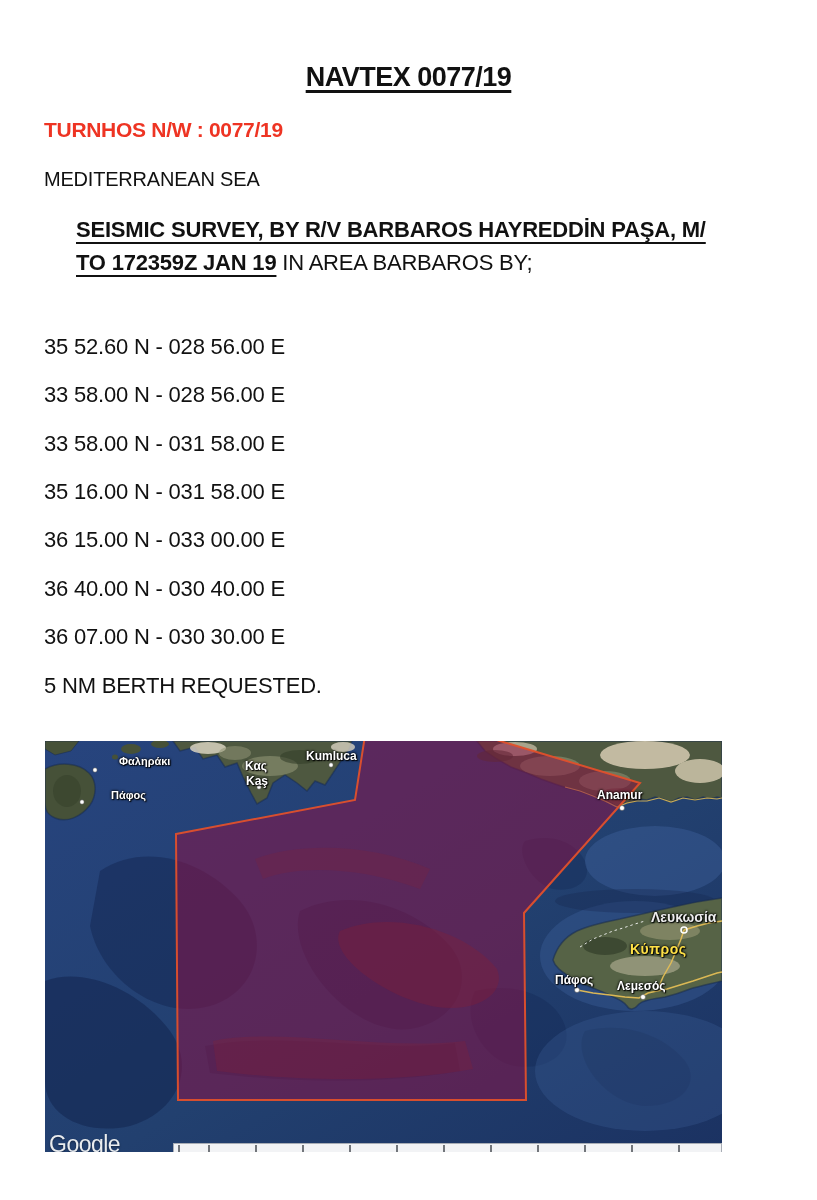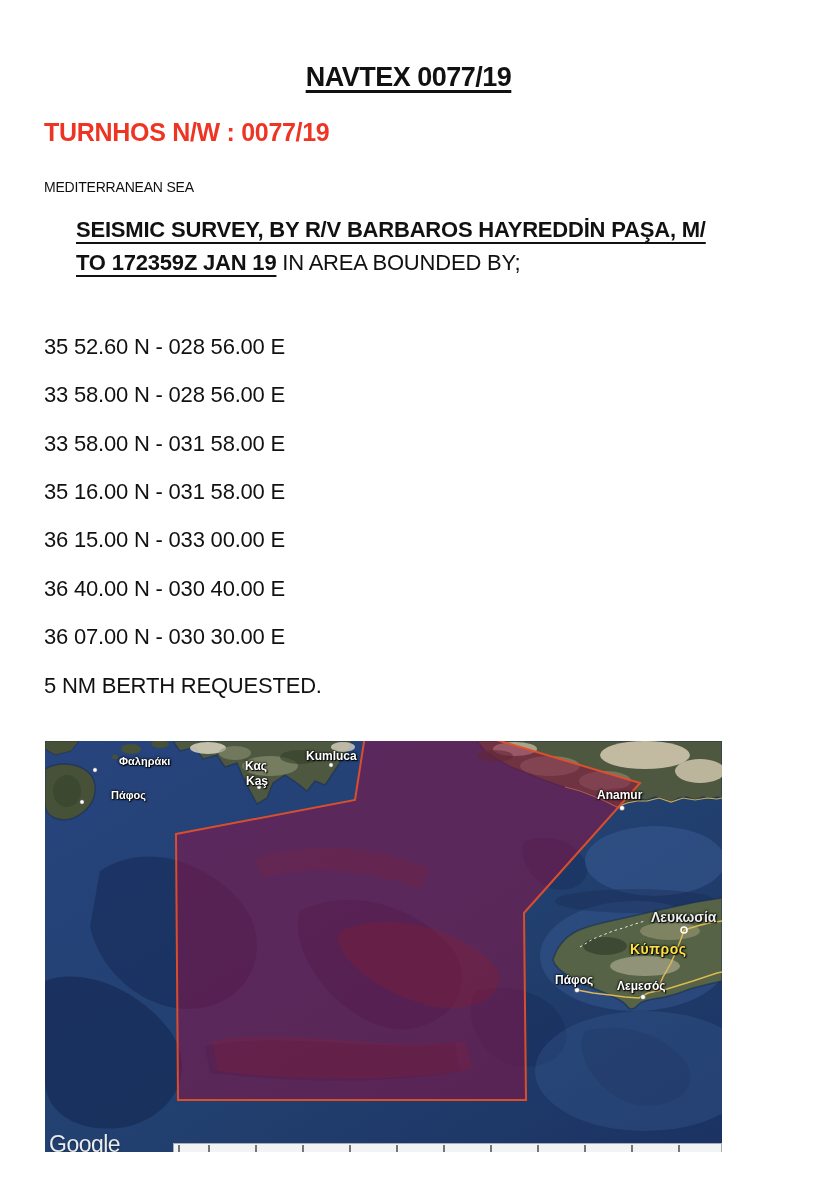--- a/index.html
+++ b/index.html
@@ -7,24 +7,24 @@
     position:relative; width:817px; height:1200px; background:#ffffff;
     font-family:"Liberation Sans","DejaVu Sans",sans-serif; color:#111;
     overflow:hidden; margin:0 auto;border-radius:14px;
   }
   .title-wrap { position:absolute; top:62px; left:0; width:100%; text-align:center; }
   .doc-title {
     font-size:27px; font-weight:bold; letter-spacing:-0.5px;
     text-decoration:underline; text-decoration-thickness:2.5px; text-underline-offset:4px;
   }
   .warning {
-    position:absolute; left:44px; top:118px; font-size:25px; font-weight:bold;
+    position:absolute; left:44px; top:118px; font-size:21px; font-weight:bold;
     color:#ee3423; letter-spacing:-0.3px;
   }
-  .region { position:absolute; left:44px; top:179px; font-size:14px; letter-spacing:-0.2px;text-align:right; }
+  .region { position:absolute; left:44px; top:168px; font-size:20px; letter-spacing:-0.2px;text-align:right; }
   .para { position:absolute; left:44px; top:214px; font-size:22px; line-height:32.5px; letter-spacing:-0.2px; }
   .bu {
     font-weight:bold; text-decoration:underline;
     text-decoration-thickness:2px; text-underline-offset:5px;margin-left:32px;
   }
   .tail { font-weight:normal; text-decoration:none; }
   .coord { position:absolute; left:44px; font-size:22px; letter-spacing:-0.2px; }
   .berth { position:absolute; left:44px; top:673px; font-size:22px; letter-spacing:-0.2px; }
 
   .map {
@@ -62,21 +62,21 @@
   <div class="title-wrap">
     <span class="doc-title">NAVTEX 0077/19</span>
   </div>
 
   <div class="warning">TURNHOS N/W : 0077/19</div>
 
   <div class="region">MEDITERRANEAN SEA</div>
 
   <div class="para">
     <div><span class="bu">SEISMIC SURVEY, BY R/V BARBAROS HAYREDDİN PAŞA, M/</span></div>
-    <div><span class="bu">TO 172359Z JAN 19</span><span class="tail"> IN AREA BOUNDED BY;</span></div>
+    <div><span class="bu">TO 172359Z JAN 19</span><span class="tail"> IN AREA BARBAROS BY;</span></div>
   </div>
 
   <div class="coord" style="top:334px">35 52.60 N - 028 56.00 E</div>
   <div class="coord" style="top:382px">33 58.00 N - 028 56.00 E</div>
   <div class="coord" style="top:431px">33 58.00 N - 031 58.00 E</div>
   <div class="coord" style="top:479px">35 16.00 N - 031 58.00 E</div>
   <div class="coord" style="top:527px">36 15.00 N - 033 00.00 E</div>
   <div class="coord" style="top:576px">36 40.00 N - 030 40.00 E</div>
   <div class="coord" style="top:624px">36 07.00 N - 030 30.00 E</div>
 

